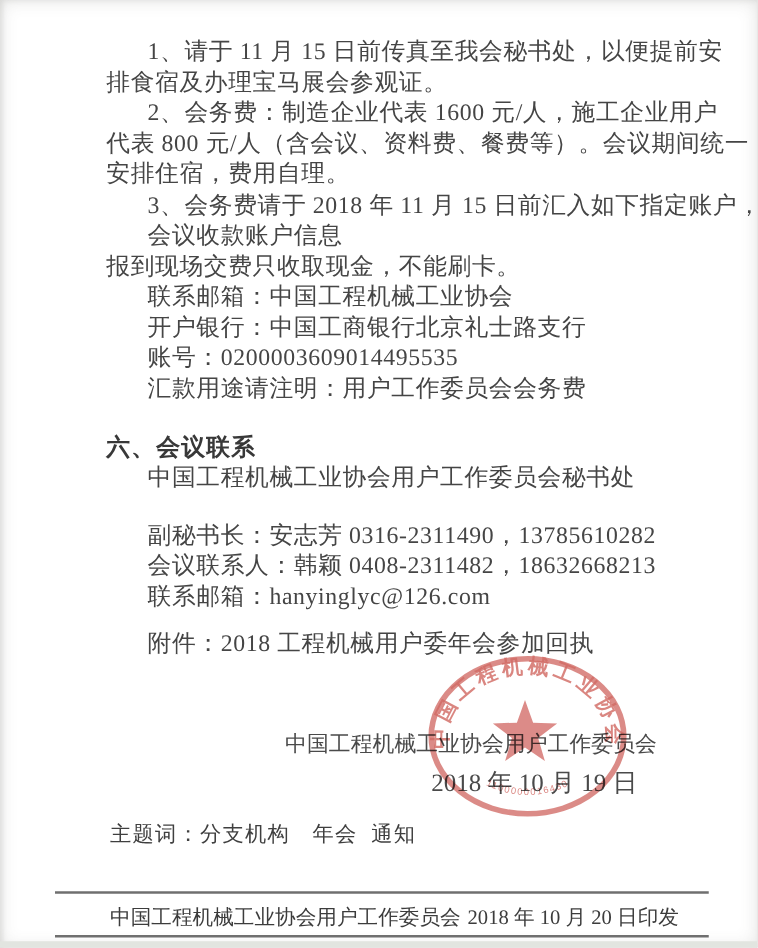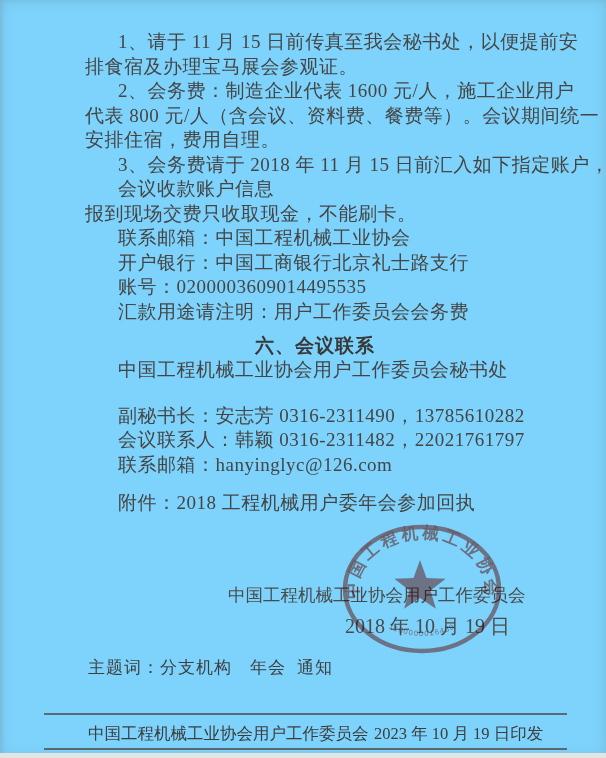--- a/index.html
+++ b/index.html
@@ -1,37 +1,37 @@
 <!DOCTYPE html>
 <html><head>
 <meta charset="utf-8">
 <style>
   html,body{margin:0;padding:0;background:#e9e8e5;}
   .page{
     position:relative;
     width:606px;height:758px;
-    background:#7dd3fc;
+    background:#ffffff;
     font-family:"Liberation Serif","DejaVu Serif",serif;
     color:#454545;
     overflow:hidden;
     box-shadow:inset 0 0 14px rgba(90,90,85,0.18), inset 2px 0 4px rgba(90,90,85,0.12);
   }
   .content{
     position:absolute;left:85px;top:30px;width:460px;
   }
   .line{
     height:24.55px;line-height:24.55px;
     font-size:19px;letter-spacing:0.5px;
     white-space:nowrap;
   }
   .indent{padding-left:33px;}
   .heading{
-    margin-top:9px;
+    margin-top:22px;
     font-family:"Liberation Sans","DejaVu Sans",sans-serif;
-    font-weight:700;color:#383838;letter-spacing:1px;text-align:center;
+    font-weight:700;color:#383838;letter-spacing:1px;
   }
   .gap-sm{margin-top:0;font-family:Liberation Serif, serif;}
   .gap-md{margin-top:21px;}
   .gap-lg{margin-top:14px;}
   .signature-org{
     position:absolute;left:228px;top:583px;
     font-size:17.5px;letter-spacing:0;white-space:nowrap;color:#4a4a4a;
   }
   .signature-date{
     position:absolute;left:345px;top:613px;
@@ -82,21 +82,21 @@
 
     <div class="line">报到现场交费只收取现金，不能刷卡。</div>
     <div class="line indent">联系邮箱：中国工程机械工业协会</div>
     <div class="line indent">开户银行：中国工商银行北京礼士路支行</div>
     <div class="line indent">账号：0200003609014495535</div>
     <div class="line indent">汇款用途请注明：用户工作委员会会务费</div>
 
     <div class="line heading">六、会议联系</div>
     <div class="line indent gap-sm">中国工程机械工业协会用户工作委员会秘书处</div>
     <div class="line indent gap-md">副秘书长：安志芳 0316-2311490，13785610282</div>
-    <div class="line indent">会议联系人：韩颖 0316-2311482，22021761797</div>
+    <div class="line indent">会议联系人：韩颖 0408-2311482，18632668213</div>
     <div class="line indent">联系邮箱：hanyinglyc@126.com</div>
 
     <div class="line indent gap-lg">附件：2018 工程机械用户委年会参加回执</div>
   </div>
 
   <div class="signature-org">中国工程机械工业协会用户工作委员会</div>
   <div class="signature-date">2018 年 10 月 19 日</div>
 
   <svg class="seal" viewBox="0 0 180 150" xmlns="http://www.w3.org/2000/svg">
     <defs>
@@ -112,17 +112,17 @@
       <textPath href="#serialPath" startOffset="50%" text-anchor="middle">1100000016430</textPath>
     </text>
   </svg>
 
   <div class="kw-line">
     <span>主题词：</span><span>分支机构</span><span class="kw-item-1">年会</span><span class="kw-item-2">通知</span>
   </div>
 
   <div class="rule rule-1"></div>
   <div class="footer-issuer">中国工程机械工业协会用户工作委员会</div>
-  <div class="footer-date">2023 年 10 月 19 日印发</div>
+  <div class="footer-date">2018 年 10 月 20 日印发</div>
   <div class="rule rule-2"></div>
 
   <div class="bottom-strip"></div>
 </div>
 
 </body></html>

